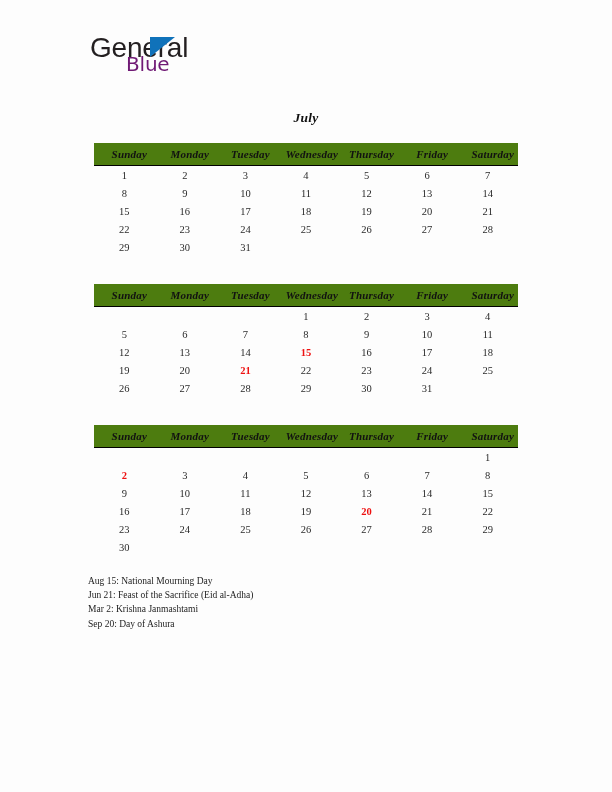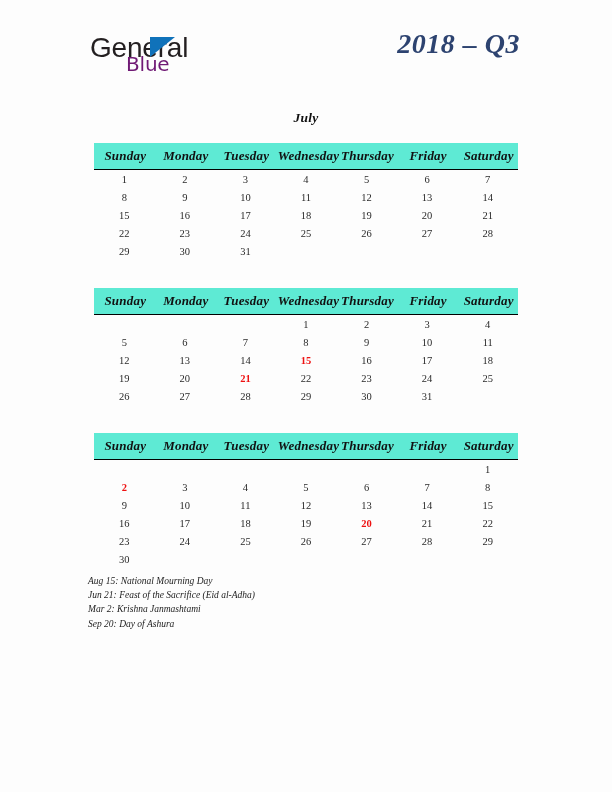--- a/index.html
+++ b/index.html
@@ -98,28 +98,28 @@
     color: #111111;
     padding-bottom: 17px;
     letter-spacing: 0.3px;
   }
   table.cal {
     border-collapse: collapse;
     width: 424px;
     table-layout: fixed;
   }
   table.cal thead th {
-    background: #5eead4;
+    background: #4d7c0f;
     font-family: "Liberation Serif", serif;
     font-style: italic;
     font-weight: bold;
-    font-size: 13px;
+    font-size: 11px;
     color: #111111;
     text-align: center;
-    padding: 5px 0 5px 2px;
+    padding: 5px 0 5px 10px;
     border-bottom: 1.6px solid #000000;
     letter-spacing: 0.2px;
   }
   table.cal tbody td {
     text-align: center;
     font-family: "Liberation Serif", serif;
     font-size: 10.5px;
     color: #2a2a2a;
     height: 16px;
     padding: 1px 0;
@@ -135,38 +135,36 @@
 
   
   .legend {
     position: absolute;
     left: 88px;
     top: 574px;
     width: 420px;
   }
   .legend-item {
     font-family: "Liberation Serif", serif;
-    font-style: italic;
     font-size: 9.5px;
     color: #222222;
     line-height: 14.2px;
     white-space: nowrap;
   }
 </style>
 </head>
 <body>
 
 <div class="header">
   <div class="logo">
     <span class="logo-row1">General</span>
     <span class="logo-tri"></span>
     <span class="logo-row2">Blue</span>
   </div>
   <div class="title-block">
-    <div class="title-main">2018 – Q3</div>
   </div>
 </div>
 
 <div class="months">
     <div class="month-block">
       <div class="month-name">July</div>
       <table class="cal">
         <thead>
           <tr>
             <th>Sunday</th>

